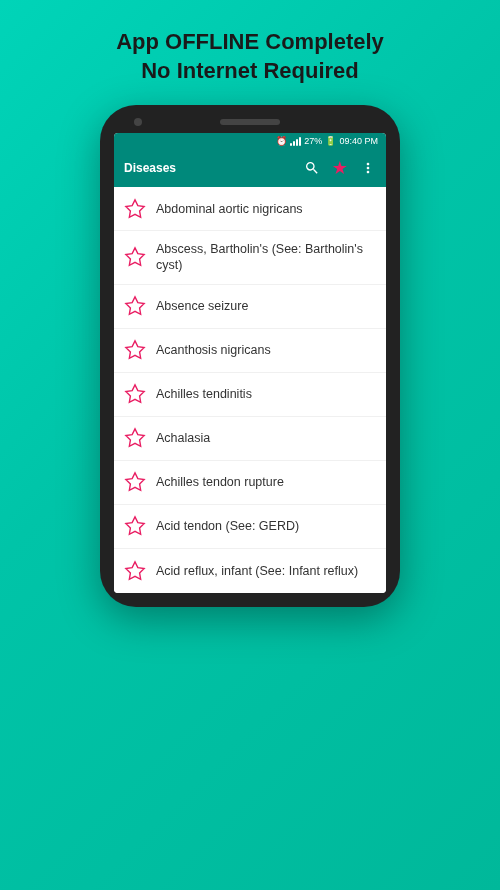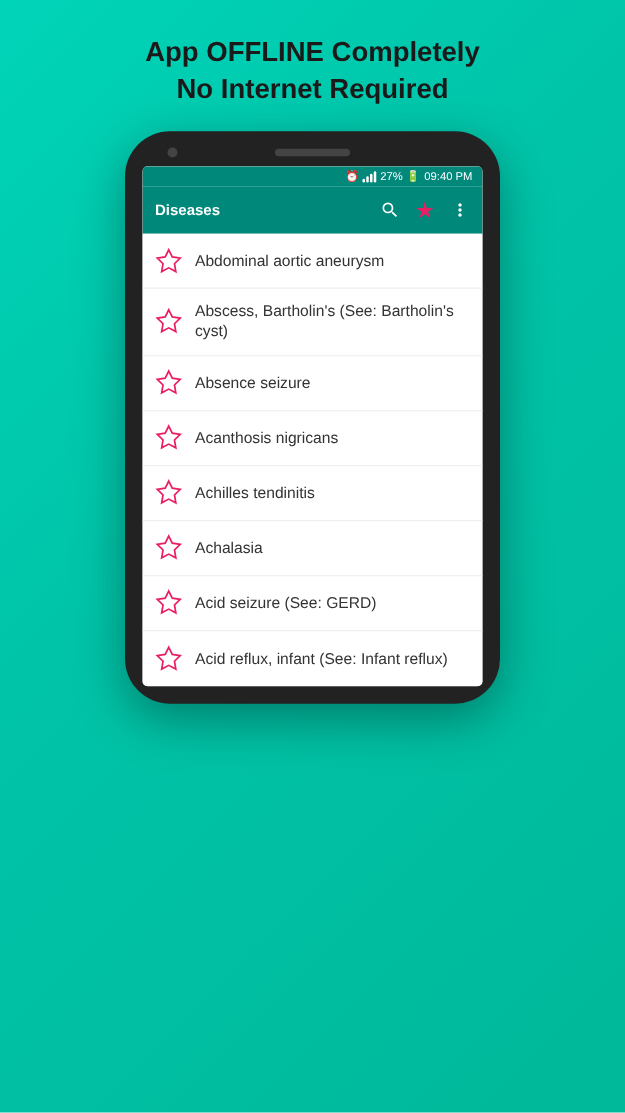--- a/index.html
+++ b/index.html
@@ -215,21 +215,21 @@
           </svg>
         </span>
       </div>
     </div>
 
     <div class="disease-list" id="disease-list-container">
     <div class="disease-item">
           <svg class="star-outline" viewBox="0 0 24 24" fill="none" stroke="#e91e63" stroke-width="1.5">
             <path d="M12 2l3.09 6.26L22 9.27l-5 4.87 1.18 6.88L12 17.77l-6.18 3.25L7 14.14 2 9.27l6.91-1.01L12 2z"></path>
           </svg>
-          <span class="disease-name">Abdominal aortic aneurysm</span>
+          <span class="disease-name">Abdominal aortic nigricans</span>
         </div>
         <div class="disease-item">
           <svg class="star-outline" viewBox="0 0 24 24" fill="none" stroke="#e91e63" stroke-width="1.5">
             <path d="M12 2l3.09 6.26L22 9.27l-5 4.87 1.18 6.88L12 17.77l-6.18 3.25L7 14.14 2 9.27l6.91-1.01L12 2z"></path>
           </svg>
           <span class="disease-name">Abscess, Bartholin's (See: Bartholin's cyst)</span>
         </div>
         <div class="disease-item">
           <svg class="star-outline" viewBox="0 0 24 24" fill="none" stroke="#e91e63" stroke-width="1.5">
             <path d="M12 2l3.09 6.26L22 9.27l-5 4.87 1.18 6.88L12 17.77l-6.18 3.25L7 14.14 2 9.27l6.91-1.01L12 2z"></path>
@@ -251,21 +251,27 @@
         <div class="disease-item">
           <svg class="star-outline" viewBox="0 0 24 24" fill="none" stroke="#e91e63" stroke-width="1.5">
             <path d="M12 2l3.09 6.26L22 9.27l-5 4.87 1.18 6.88L12 17.77l-6.18 3.25L7 14.14 2 9.27l6.91-1.01L12 2z"></path>
           </svg>
           <span class="disease-name">Achalasia</span>
         </div>
         <div class="disease-item">
           <svg class="star-outline" viewBox="0 0 24 24" fill="none" stroke="#e91e63" stroke-width="1.5">
             <path d="M12 2l3.09 6.26L22 9.27l-5 4.87 1.18 6.88L12 17.77l-6.18 3.25L7 14.14 2 9.27l6.91-1.01L12 2z"></path>
           </svg>
-          <span class="disease-name">Acid seizure (See: GERD)</span>
+          <span class="disease-name">Achilles tendon rupture</span>
+        </div>
+        <div class="disease-item">
+          <svg class="star-outline" viewBox="0 0 24 24" fill="none" stroke="#e91e63" stroke-width="1.5">
+            <path d="M12 2l3.09 6.26L22 9.27l-5 4.87 1.18 6.88L12 17.77l-6.18 3.25L7 14.14 2 9.27l6.91-1.01L12 2z"></path>
+          </svg>
+          <span class="disease-name">Acid tendon (See: GERD)</span>
         </div>
         <div class="disease-item">
           <svg class="star-outline" viewBox="0 0 24 24" fill="none" stroke="#e91e63" stroke-width="1.5">
             <path d="M12 2l3.09 6.26L22 9.27l-5 4.87 1.18 6.88L12 17.77l-6.18 3.25L7 14.14 2 9.27l6.91-1.01L12 2z"></path>
           </svg>
           <span class="disease-name">Acid reflux, infant (See: Infant reflux)</span>
         </div>
       </div>
   </div>
 </div>

